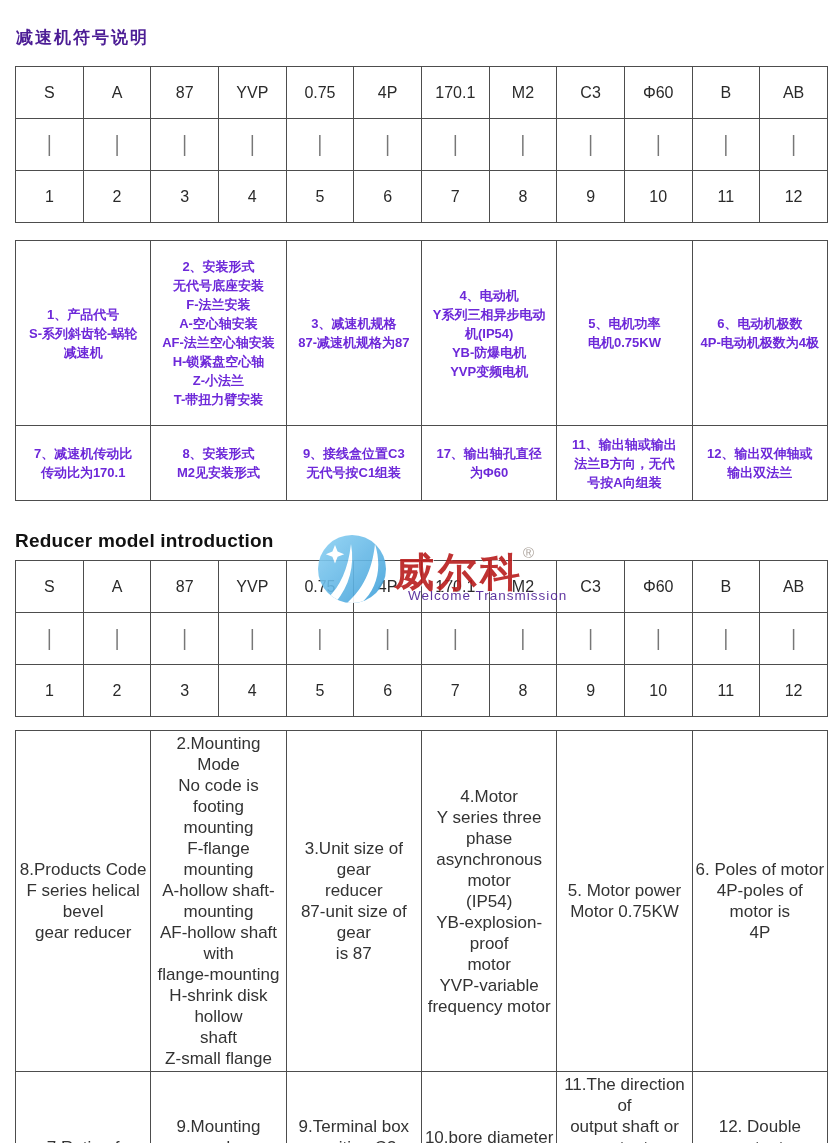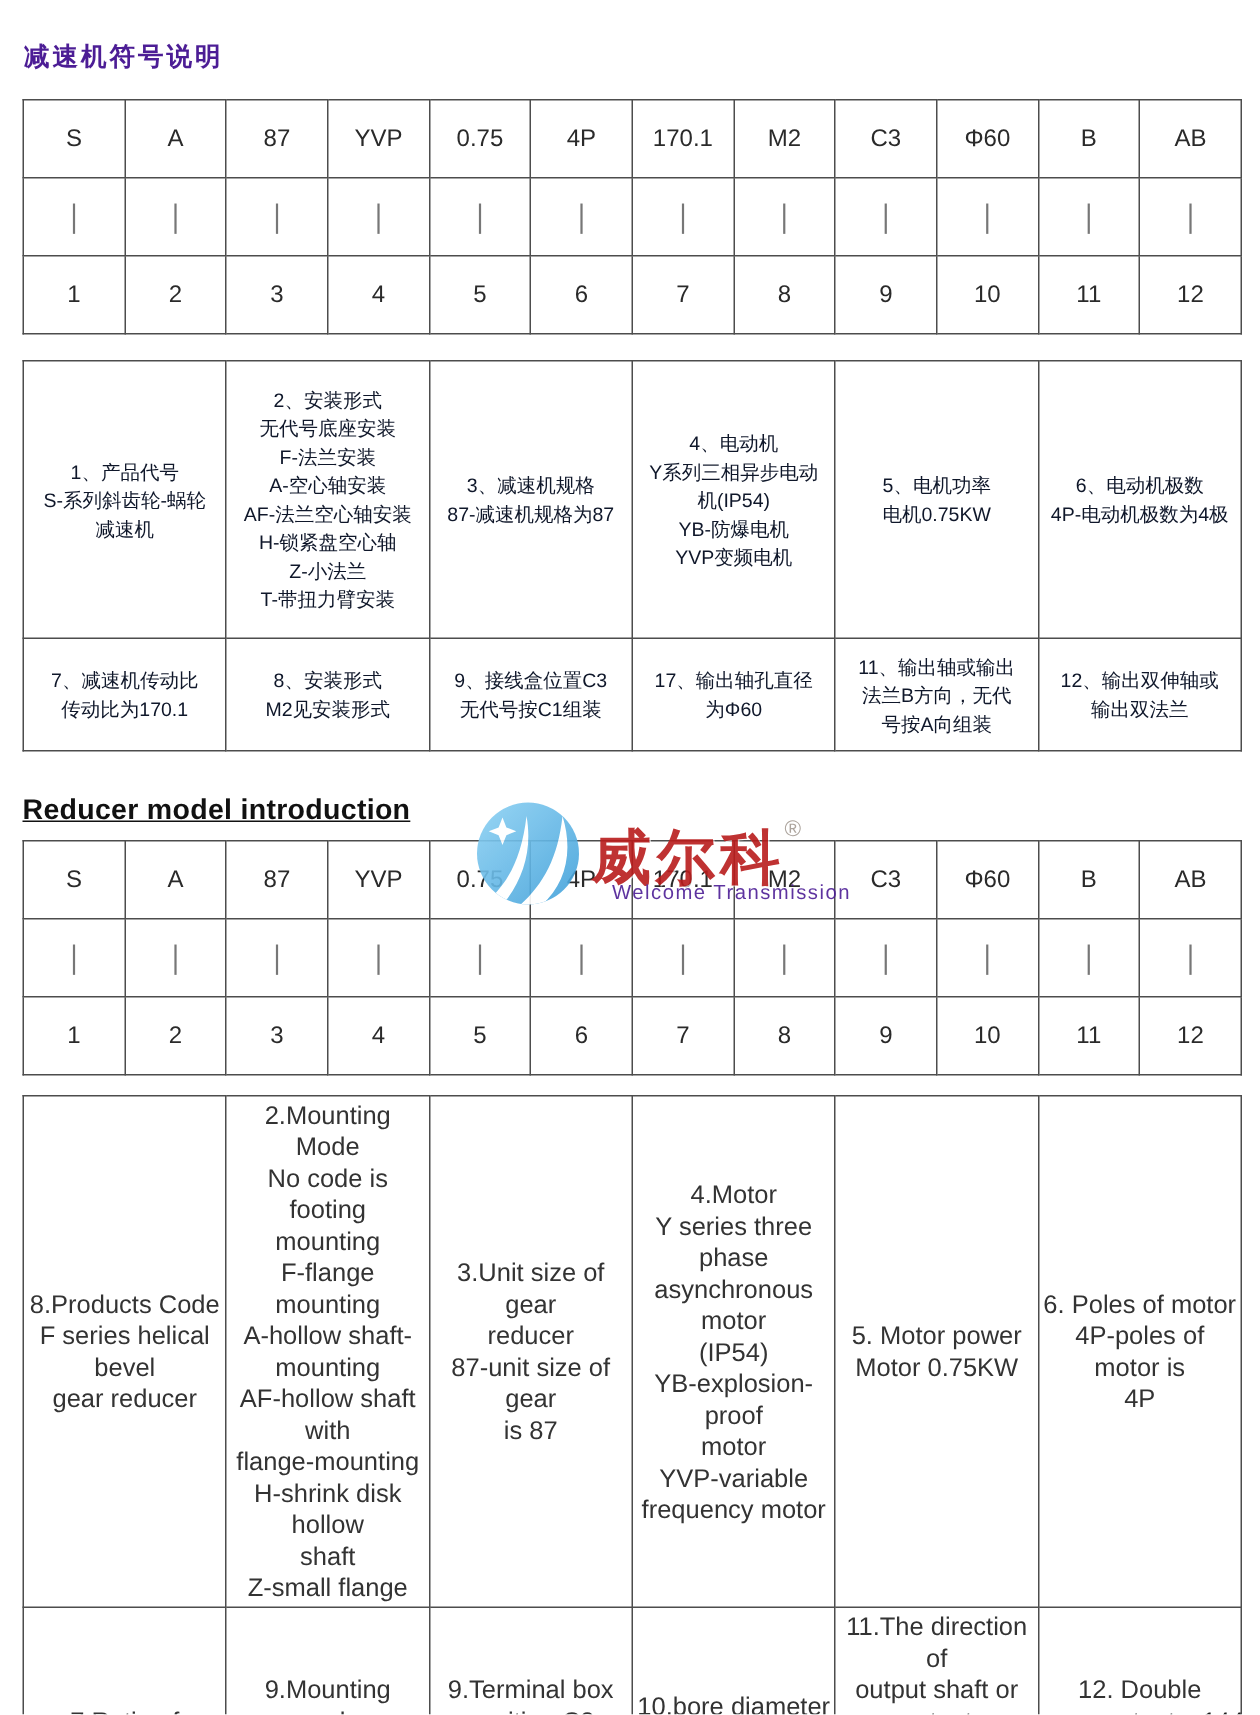--- a/index.html
+++ b/index.html
@@ -7,29 +7,29 @@
     position:relative;width:840px;height:1143px;background:#ffffff;
     font-family:"Liberation Sans","DejaVu Sans",sans-serif;color:#222;
     overflow:hidden;
   }
   .title-cn{
     position:absolute;left:16px;top:26px;font-size:17px;font-weight:bold;
     letter-spacing:2px;color:#4c1d95;
   }
   .title-en{
     position:absolute;left:15px;top:530px;font-size:19px;font-weight:bold;
-    color:#111;letter-spacing:0.2px;text-decoration:underline;
+    color:#111;letter-spacing:0.2px;
   }
   table{border-collapse:collapse;table-layout:fixed;position:absolute;left:15px;width:813px;}
   td{border:1px solid #4d4d4d;text-align:center;vertical-align:middle;padding:2px;}
   .code-table tr{height:52px;}
   .code-table td{font-size:16px;color:#2a2a2a;}
   .bar{display:inline-block;color:#777;font-size:18px;line-height:18px;transform:scaleY(1.2);}
   .desc-table td{white-space:pre-line;}
-  .desc-cn td{font-weight:normal;font-size:13px;line-height:19px;color:#0f172a;text-align:center;}
+  .desc-cn td{font-weight:bold;font-size:13px;line-height:19px;color:#6d28d9;text-align:center;}
   .desc-cn .row-a{height:185px;}
   .desc-cn .row-b{height:75px;}
   .desc-en td{font-size:17px;line-height:21px;color:#333;}
   .desc-en .row-a{height:235px;}
   .desc-en .row-b{height:135px;}
   .page-number{
     position:absolute;right:10px;top:1114px;font-size:15px;color:#1d1d1d;
     letter-spacing:1px;
     margin-top:25px;
   }

